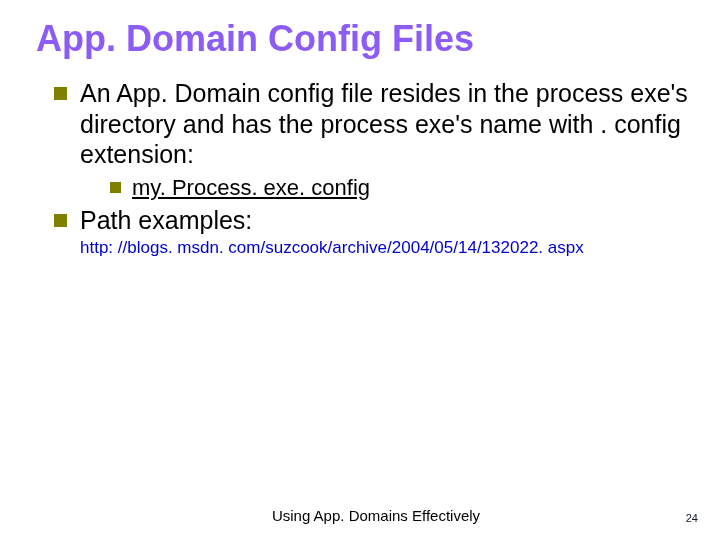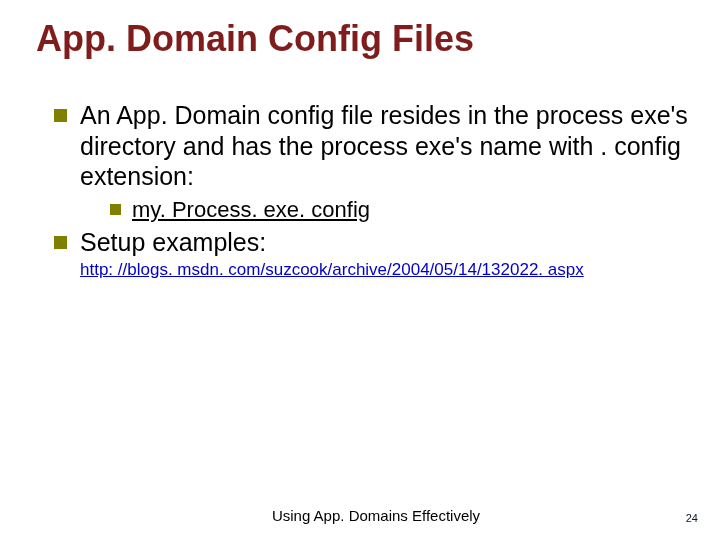--- a/index.html
+++ b/index.html
@@ -12,22 +12,22 @@
   }
   .slide {
     width: 720px;
     height: 540px;
     padding: 18px 30px 40px 30px;
     position: relative;
   }
   .title {
     font-size: 36px;
     font-weight: bold;
-    color: #7f1d1d;
-    margin-bottom: 40px;
+    color: #8b5cf6;
+    margin-bottom: 18px;
     margin-left: 6px;
   }
   ul.lvl1 {
     list-style: none;
     padding-left: 24px;
   }
   ul.lvl1 > li {
     position: relative;
     font-size: 25px;
     line-height: 1.22;
@@ -60,21 +60,20 @@
     content: "";
     position: absolute;
     left: 0;
     top: 8px;
     width: 11px;
     height: 11px;
     background: #808000;
   }
   .link {
     color: #0000cc;
-    text-decoration: underline;
     font-size: 17px;
     line-height: 1.25;
     display: block;
     margin-top: 1px;
     margin-bottom: 3px;
     word-break: break-word;
   }
   .footer {
     position: absolute;
     bottom: 16px;
@@ -101,20 +100,20 @@
   <ul class="lvl1">
     <li>
       <span>An App. Domain config file resides in the process exe's directory and has the process exe's name with . config extension:</span>
       <ul class="lvl2">
         <li>
           <span>my. Process. exe. config</span>
         </li>
       </ul>
     </li>
     <li>
-      <span>Setup examples:</span>
+      <span>Path examples:</span>
       <a class="link">http: //blogs. msdn. com/suzcook/archive/2004/05/14/132022. aspx</a>
     </li>
   </ul>
 
   <div class="footer">Using App. Domains Effectively</div>
   <div class="pagenum">24</div>
 </div>
 
 </body></html>

